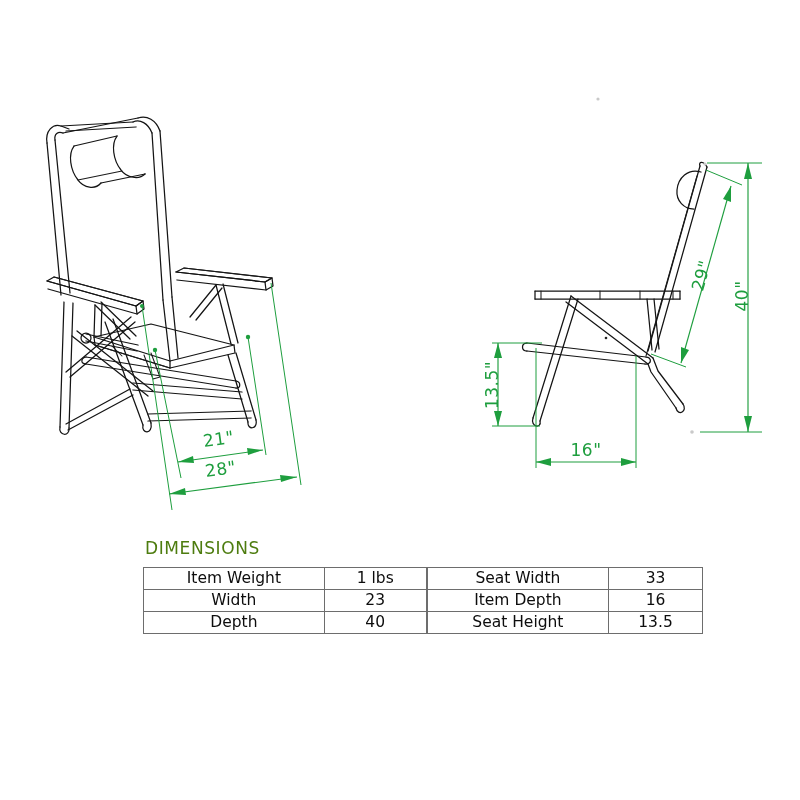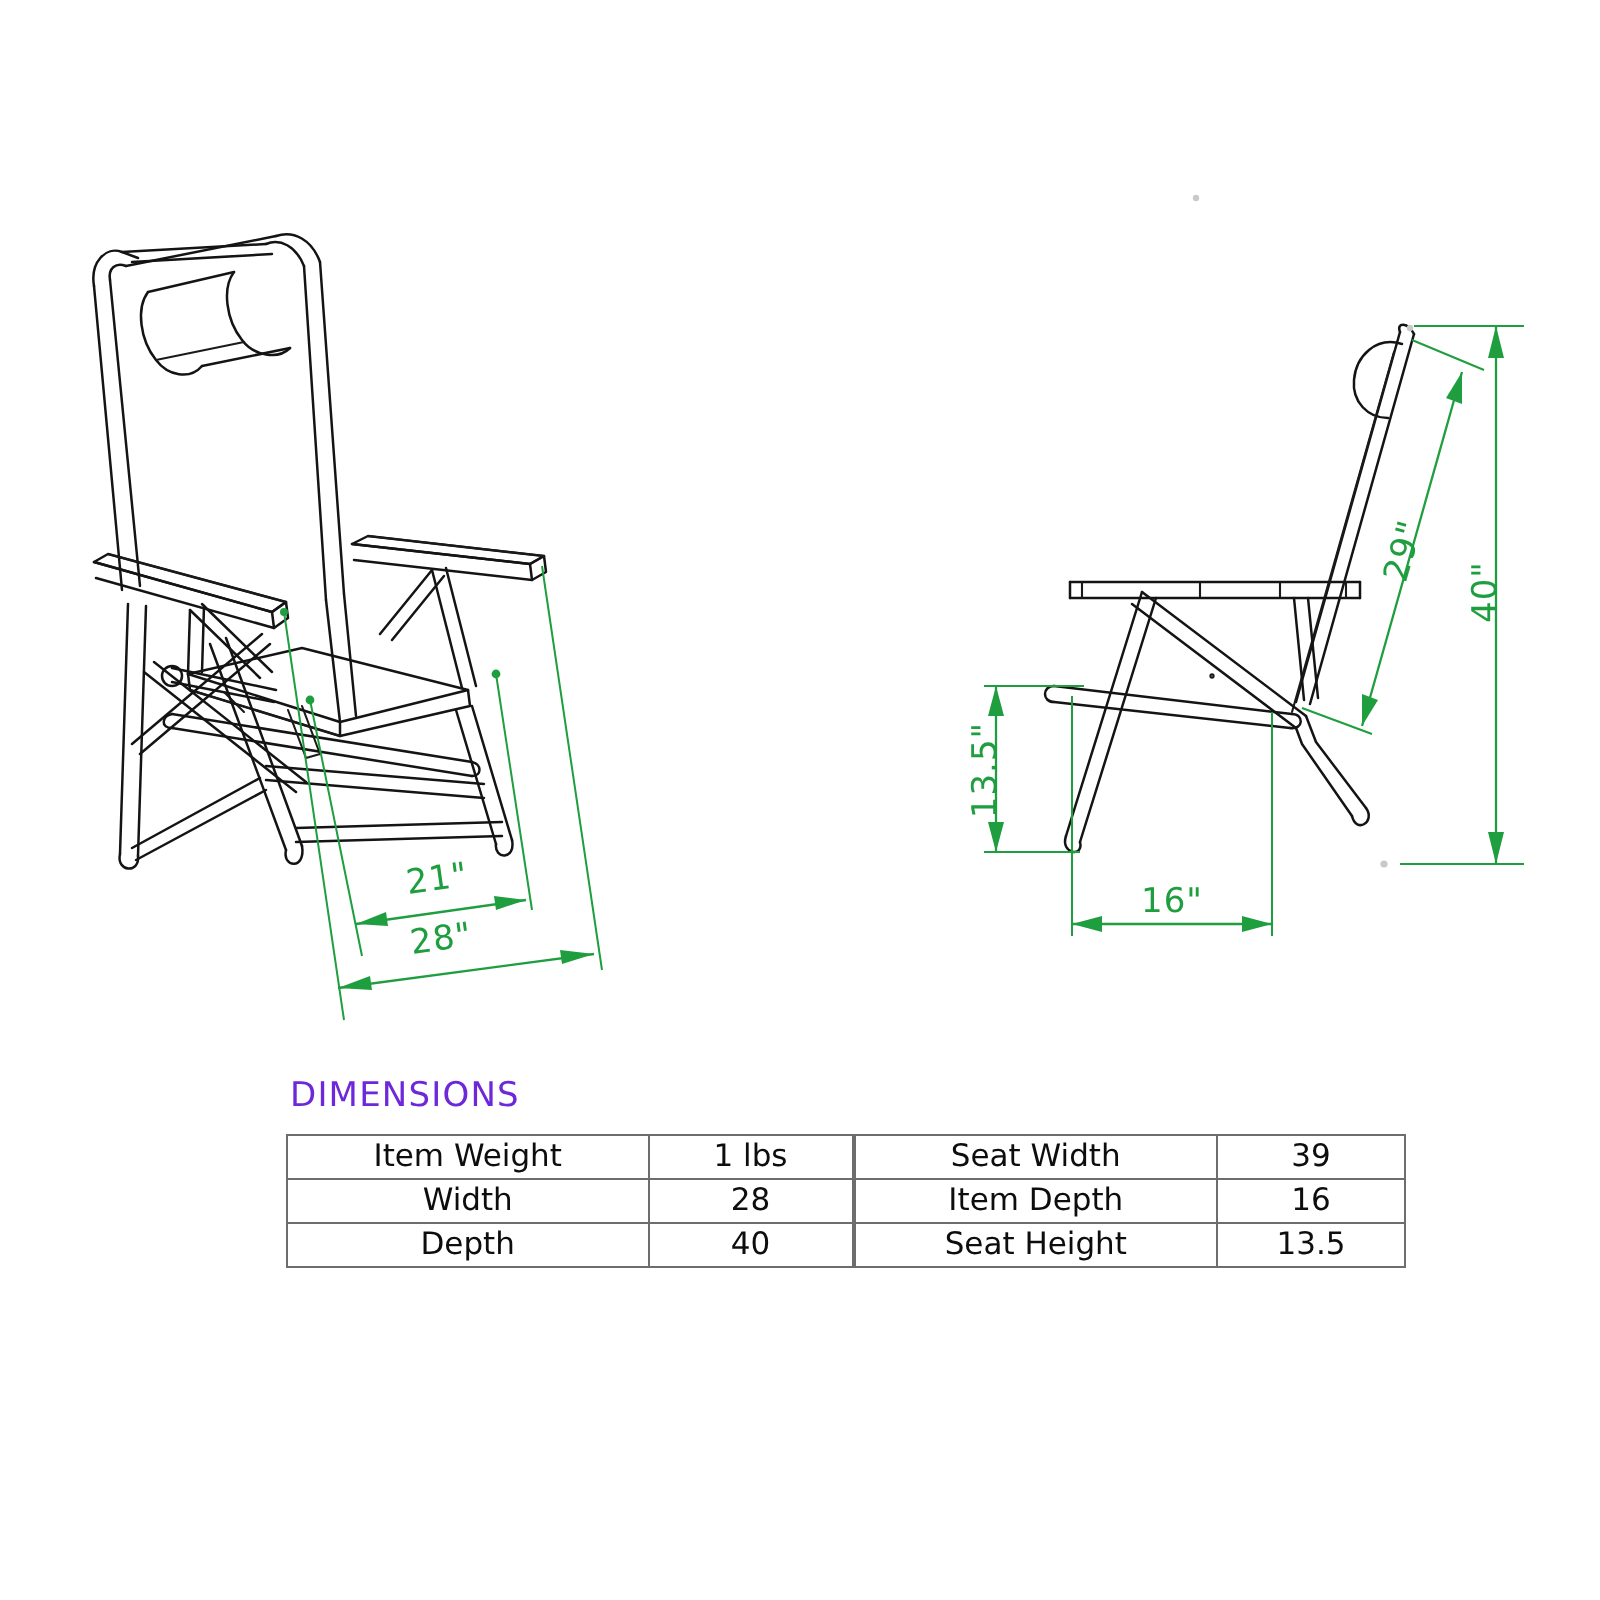--- a/index.html
+++ b/index.html
@@ -46,21 +46,21 @@
   
   #dim-block {
     position: absolute;
     left: 143px;
     top: 538px;
     width: 560px;
   }
   #dim-title {
     font-family: "DejaVu Sans", "Liberation Sans", sans-serif;
     font-size: 17px;
-    color: #6d28d9;
+    color: #4d7c0f;
     letter-spacing: 0.6px;
     margin: 0 0 9px 2px;
     white-space: nowrap;
   }
   #dim-tables {
     display: flex;
     flex-direction: row;
     align-items: flex-start;
   }
   table.dt {
@@ -362,34 +362,34 @@
     <div id="dim-tables">
 
       <table class="dt">
         <tbody>
           <tr>
             <td class="t-left">Item Weight</td>
             <td class="t-val">1 lbs</td>
           </tr>
           <tr>
             <td class="t-left">Width</td>
-            <td class="t-val">28</td>
+            <td class="t-val">23</td>
           </tr>
           <tr>
             <td class="t-left">Depth</td>
             <td class="t-val">40</td>
           </tr>
         </tbody>
       </table>
 
       <table class="dt">
         <tbody>
           <tr>
             <td class="t-left2">Seat Width</td>
-            <td class="t-val2">39</td>
+            <td class="t-val2">33</td>
           </tr>
           <tr>
             <td class="t-left2">Item Depth</td>
             <td class="t-val2">16</td>
           </tr>
           <tr>
             <td class="t-left2">Seat Height</td>
             <td class="t-val2">13.5</td>
           </tr>
         </tbody>

